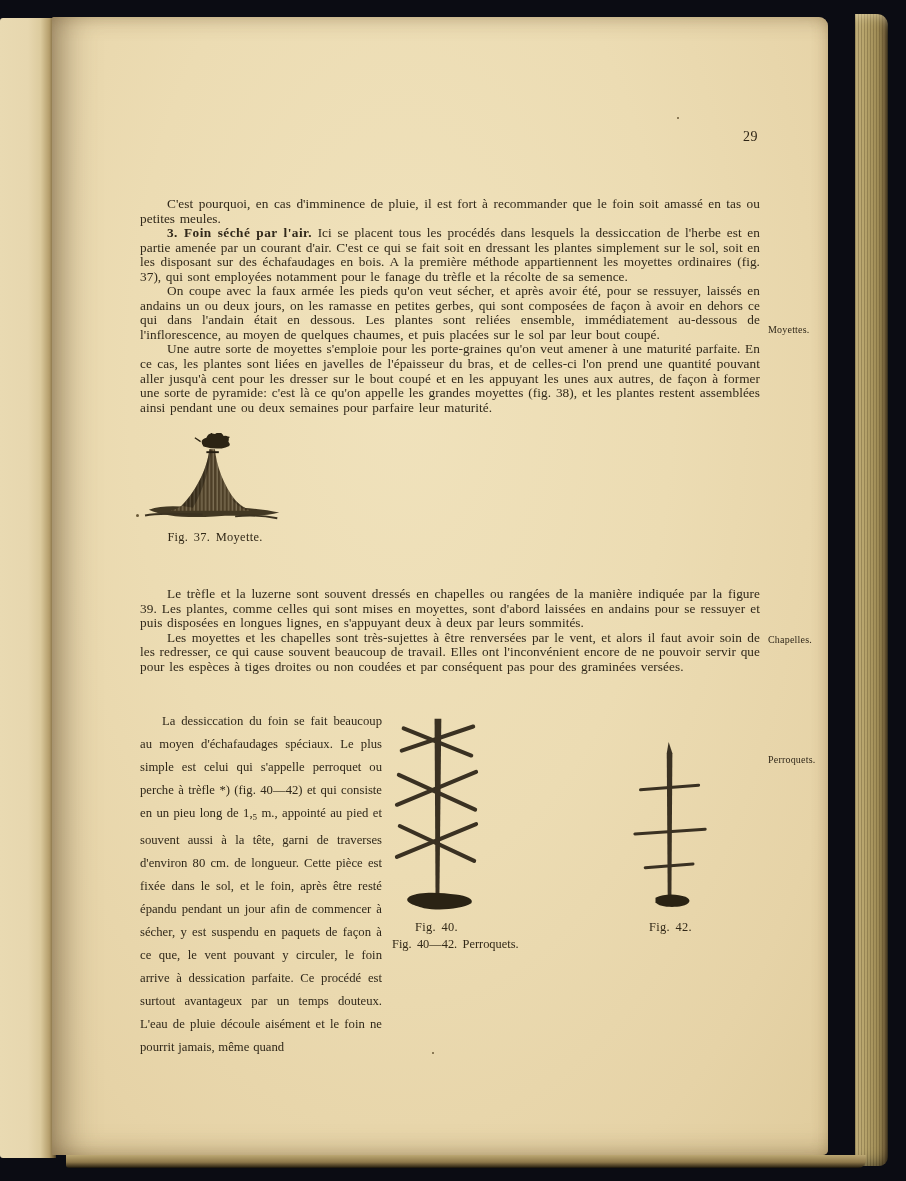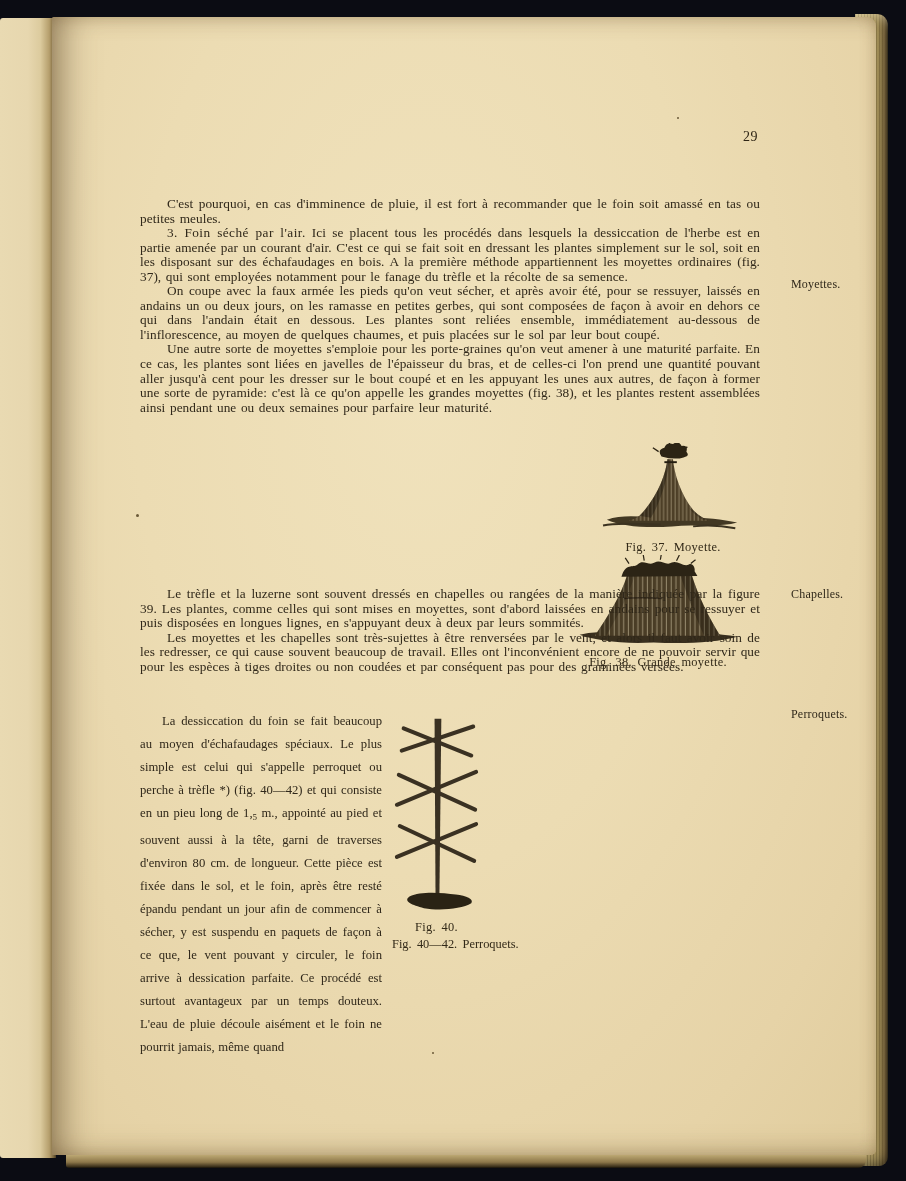--- a/index.html
+++ b/index.html
@@ -28,60 +28,59 @@
   }
   .page{
     position:absolute;left:52px;top:17px;width:776px;height:1138px;
     background:radial-gradient(ellipse at 45% 32%,#f0e2bc 0%,#ecdcb3 45%,#e6d3a7 80%,#e0cc9d 100%);
     box-shadow:
       inset 30px 0 36px -22px rgba(90,70,40,.62),
       inset -7px 0 16px -9px rgba(140,112,66,.45),
       inset 0 -14px 28px -16px rgba(125,100,58,.55),
       inset 0 14px 22px -15px rgba(125,100,58,.38);
     border-radius:2px 9px 5px 2px;
-    padding-left:48px;
   }
   .pagenum{
     position:absolute;left:620px;top:112px;width:86px;
     text-align:right;font-size:14px;color:#2e2516;letter-spacing:.5px;
   }
   .block{position:absolute;left:88px;width:620px;}
   .block p{
     margin:0;text-indent:27px;text-align:justify;
     font-size:13.3px;line-height:14.55px;color:#30281a;word-spacing:1.2px;letter-spacing:.05px;
   }
   .b1{top:145px;margin-top:35px;}
   .b2{top:570px;}
-  .seg-b{font-weight:normal;letter-spacing:.45px;}
+  .seg-b{font-weight:bold;letter-spacing:.45px;}
   .seg-i{}
   .seg-sub{font-size:9px;vertical-align:-3px;}
   .figrow1{
-    position:absolute;left:88px;top:426px;width:608px;
-    display:flex;justify-content:space-between;align-items:flex-end;flex-direction:column;
+    position:absolute;left:88px;top:416px;width:608px;
+    display:flex;justify-content:space-between;align-items:flex-end;
   }
   .figcol{display:flex;flex-direction:column;align-items:center;}
   .figcap{
     margin-top:5px;font-size:12.4px;color:#322918;
     letter-spacing:.3px;word-spacing:2.2px;text-align:center;white-space:nowrap;
   }
   .twocol{position:absolute;left:88px;top:693px;width:620px;display:flex;}
   .coltext{width:242px;flex:none;}
   .coltext p{
     margin:0;text-indent:22px;text-align:justify;
     font-size:12.7px;line-height:23px;color:#30281a;word-spacing:.6px;
   }
   .figs2{flex:1;margin-left:10px;display:flex;flex-direction:column;}
   .figs2row{display:flex;justify-content:space-between;align-items:flex-end;padding:0 52px 0 2px;}
   .groupcap{margin-top:2px;font-size:12.4px;color:#322918;word-spacing:2.2px;padding-right:52px;}
   .footnote{position:absolute;left:90px;top:940px;width:430px;}
   .footnote .rule{width:54px;border-top:1px solid #4a3c26;margin:0 0 5px 0;}
   .footnote .ftext{font-size:12.2px;color:#30281a;text-indent:18px;word-spacing:1.5px;}
   .mnote{
-    position:absolute;left:739px;width:92px;
-    font-size:12px;color:#30281a;letter-spacing:.2px;
+    position:absolute;left:716px;width:92px;
+    font-size:10px;color:#30281a;letter-spacing:.2px;margin-top:47px;
   }
   .mn1{top:260px;}
   .mn2{top:570px;}
   .mn3{top:690px;}
   .speck{position:absolute;background:#6b5a38;border-radius:50%;}
   svg{display:block;}
 </style>
 </head>
 <body>
 
@@ -114,38 +113,20 @@
         <path d="M69,17 C68,32 58,58 40,76 C36,79 33,80 29,81 L113,81 C107,79 102,76 97,71 C84,56 76,32 75,17 Z" fill="#4d3f27"></path>
         <path d="M69,17 C68,32 58,58 40,76 C36,79 33,80 29,81 L113,81 C107,79 102,76 97,71 C84,56 76,32 75,17 Z" fill="url(#st37)"></path>
         <path d="M69,17 C68,32 58,58 40,76 L52,78 C63,60 70,34 71,17 Z" fill="rgba(22,16,7,.38)"></path>
         <path d="M92,68 C96,73 101,77 106,80 L113,81 C107,79 102,76 97,71 Z" fill="rgba(22,16,7,.3)"></path>
         <path d="M63,14 q-5,-7 3,-9 q2,-6 9,-4 q6,-4 9,2 q7,-1 5,6 q4,5 -3,6 q-9,3 -23,-1 Z" fill="#2c2414"></path>
         <path d="M60,9 L54,5 M72,4 L71,-1 M84,8 L90,4" stroke="#2c2414" stroke-width="1.4"></path>
         <path d="M66,20 L79,20" stroke="#241d10" stroke-width="2"></path>
       </svg>
       <div class="figcap">Fig. 37. Moyette.</div>
     </div>
-    <div class="figcol">
-      <svg viewBox="0 0 185 100" width="180" height="95">
-        <defs>
-          <pattern id="st38" width="5" height="12" patternUnits="userSpaceOnUse">
-            <path d="M1.4,0 L1.4,12" stroke="rgba(240,228,192,.45)" stroke-width="1.1" fill="none"></path>
-          </pattern>
-        </defs>
-        <path d="M10,84 C36,78 70,82 96,81 C124,80 152,82 176,86 C154,92 120,94 88,92 C56,94 26,90 10,84 Z" fill="#392f1e"></path>
-        <path d="M60,21 L128,21 C134,41 146,66 158,85 L26,85 C40,64 54,42 60,21 Z" fill="#4a3d26"></path>
-        <path d="M60,21 L128,21 C134,41 146,66 158,85 L26,85 C40,64 54,42 60,21 Z" fill="url(#st38)"></path>
-        <path d="M116,21 L128,21 C134,41 146,66 158,85 L141,85 C132,64 122,40 116,21 Z" fill="rgba(20,14,6,.33)"></path>
-        <path d="M60,21 L68,21 C62,42 50,64 38,85 L26,85 C40,64 54,42 60,21 Z" fill="rgba(20,14,6,.22)"></path>
-        <path d="M57,46 C70,44 84,45 97,46" stroke="rgba(15,10,5,.5)" stroke-width="1.4" fill="none"></path>
-        <path d="M55,20 C60,8 67,14 71,10 C77,4 83,12 89,8 C95,4 101,12 107,8 C113,5 119,13 125,10 C129,8 132,14 131,17 L134,22 L54,23 Z" fill="#2c2415"></path>
-        <path d="M62,9 L58,3 M78,6 L77,0 M95,5 L96,-1 M112,6 L115,0 M127,9 L132,5" stroke="#2c2415" stroke-width="1.3"></path>
-      </svg>
-      <div class="figcap">Fig. 38. Grande moyette.</div>
-    </div>
   </div>
 
   <div class="block b2">
     <p><span>Le trèfle et la luzerne sont souvent dressés en </span><span class="seg-i">chapelles</span><span> ou rangées de la manière indiquée par la figure 39. Les plantes, comme celles qui sont mises en moyettes, sont d'abord laissées en andains pour se ressuyer et puis disposées en longues lignes, en s'appuyant deux à deux par leurs sommités.</span></p>
     <p><span>Les moyettes et les chapelles sont très-sujettes à être renversées par le vent, et alors il faut avoir soin de les redresser, ce qui cause souvent beaucoup de travail. Elles ont l'inconvénient encore de ne pouvoir servir que pour les espèces à tiges droites ou non coudées et par conséquent pas pour des graminées versées.</span></p>
   </div>
 
   <div class="twocol">
     <div class="coltext">
       <p><span>La dessiccation du foin se fait beaucoup au moyen d'échafaudages spéciaux. Le plus simple est celui qui s'appelle </span><span class="seg-i">perroquet</span><span> ou perche à trèfle *) (fig. 40—42) et qui consiste en un pieu long de 1,</span><span class="seg-sub">5</span><span> m., appointé au pied et souvent aussi à la tête, garni de traverses d'environ 80 cm. de longueur. Cette pièce est fixée dans le sol, et le foin, après être resté épandu pendant un jour afin de commencer à sécher, y est suspendu en paquets de façon à ce que, le vent pouvant y circuler, le foin arrive à dessication parfaite. Ce procédé est surtout avantageux par un temps douteux. L'eau de pluie découle aisément et le foin ne pourrit jamais, même quand</span></p>
@@ -160,20 +141,32 @@
               <line x1="3" y1="97" x2="85" y2="63"></line>
               <line x1="5" y1="66" x2="84" y2="102"></line>
               <line x1="3" y1="151" x2="85" y2="117"></line>
               <line x1="6" y1="119" x2="83" y2="155"></line>
             </g>
             <path d="M42,8 L49,8 L47,192 L44,199 L43,192 Z" fill="#3a3122"></path>
             <path d="M16,192 C28,186 50,188 64,190 C75,191 83,195 80,199 C70,205 47,207 31,204 C19,201 9,197 16,192 Z" fill="#2a2314"></path>
           </svg>
           <div class="figcap">Fig. 40.</div>
         </div>
+        <div class="figcol">
+          <svg viewBox="0 0 80 185" width="75" height="180">
+            <g stroke="#3a3122" stroke-width="3.2" stroke-linecap="round">
+              <line x1="8" y1="55" x2="70" y2="50"></line>
+              <line x1="2" y1="102" x2="77" y2="97"></line>
+              <line x1="13" y1="138" x2="64" y2="134"></line>
+            </g>
+            <path d="M38,4 L42,16 L41,168 L39,174 L37,168 L36,16 Z" fill="#3a3122"></path>
+            <path d="M24,170 C34,165 48,166 56,169 C63,172 61,177 52,179 C42,181 27,180 24,175 Z" fill="#2a2314"></path>
+          </svg>
+          <div class="figcap">Fig. 42.</div>
+        </div>
       </div>
       <div class="groupcap">Fig. 40—42. Perroquets.</div>
     </div>
   </div>
 
 
   <div class="mnote mn1">Moyettes.</div>
   <div class="mnote mn2">Chapelles.</div>
   <div class="mnote mn3">Perroquets.</div>
 

